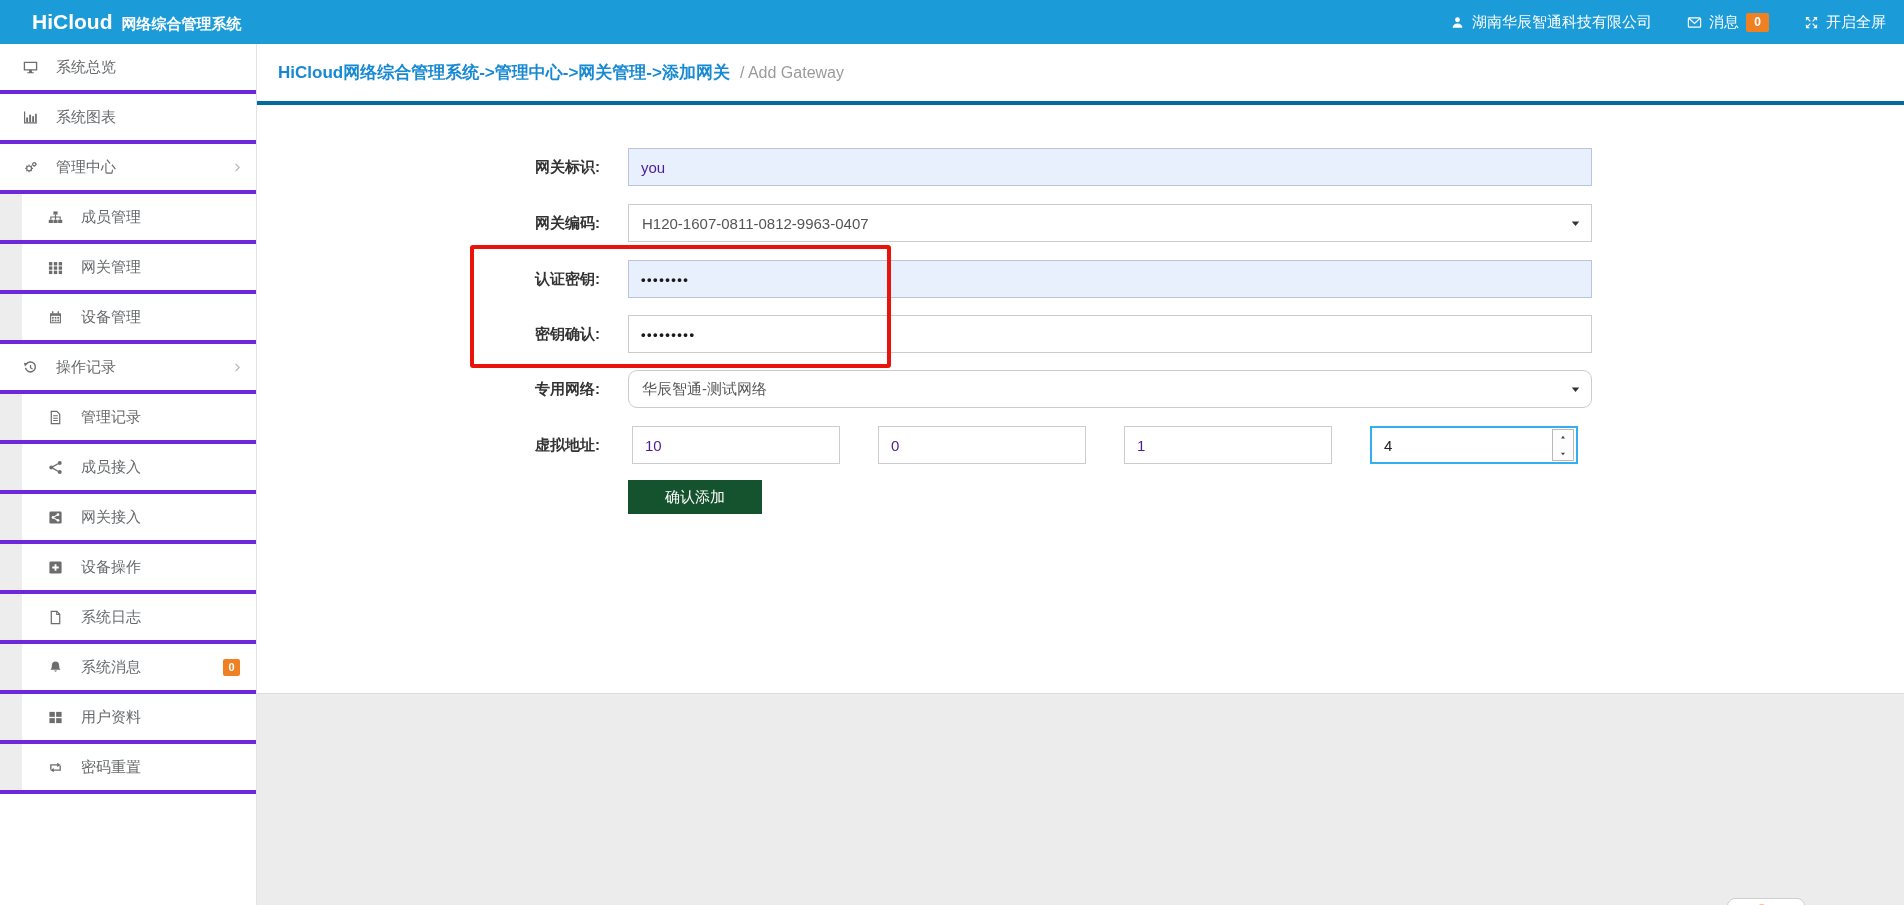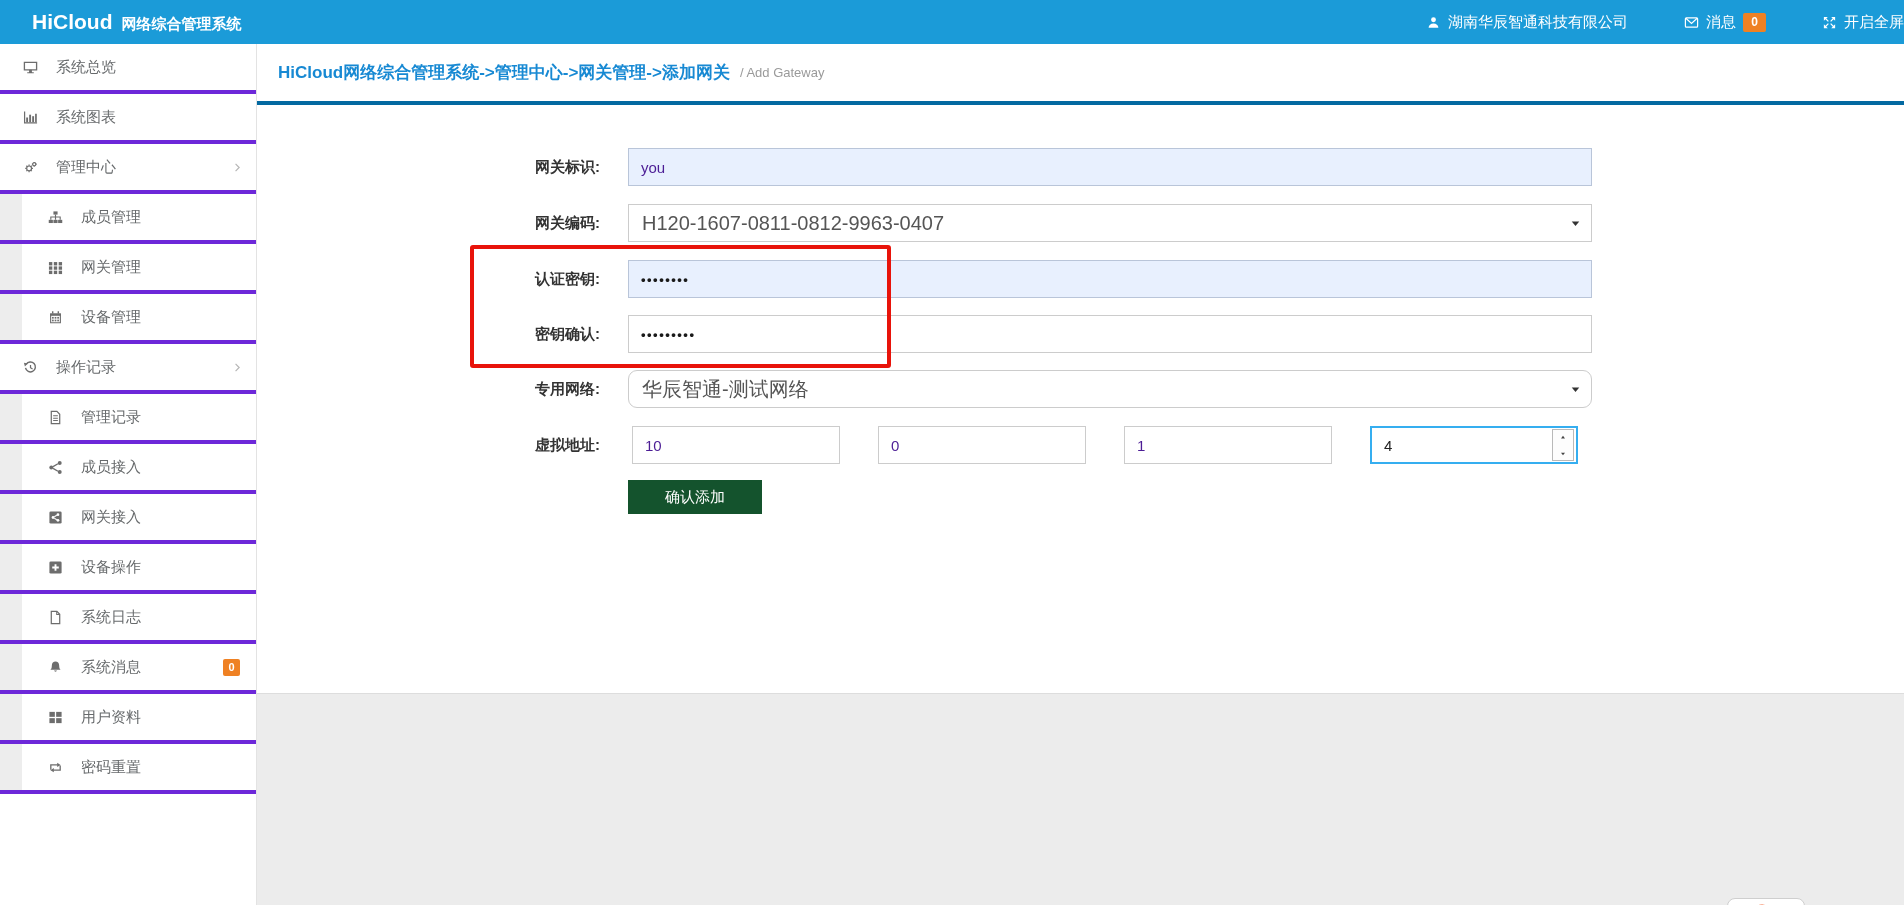--- a/index.html
+++ b/index.html
@@ -7,21 +7,21 @@
     width:1904px;height:905px;position:relative;overflow:hidden;
     font-family:"Liberation Sans","DejaVu Sans",sans-serif;
     background:#fff;
   }
   
   .topbar{position:absolute;top:0;left:0;width:100%;height:44px;background:#1b9bd8;
     display:flex;align-items:center;justify-content:space-between;color:#fff;z-index:20}
   .brand{padding-left:32px;display:flex;align-items:baseline;gap:9px;white-space:nowrap}
   .brand-bold{font-size:21px;font-weight:bold}
   .brand-rest{font-size:15px;font-weight:bold}
-  .topbar-right{display:flex;align-items:flex-end;gap:56px;font-size:15px}
+  .topbar-right{display:flex;align-items:flex-end;padding-right:18px;gap:35px;font-size:15px}
   .top-item{display:flex;align-items:center;gap:7px;cursor:pointer;white-space:nowrap}
   .icon{display:inline-flex;color:inherit}
   .icon svg{width:15px;height:15px;display:block}
   .badge{background:#ef8123;color:#fff;font-size:12px;font-weight:bold;min-width:19px;height:19px;
     line-height:19px;text-align:center;border-radius:2px;padding:0 2px}
   
   .sidebar{position:absolute;top:44px;left:0;width:256px;bottom:0;background:#fff;
     border-right:1px solid #e3e3e3;z-index:10}
   .side-item{position:relative;height:50px;border-bottom:4px solid #6d28d9;display:flex;
     align-items:center;color:#676a6c;font-size:15px;cursor:pointer;gap:18px;box-sizing:border-box}
@@ -33,30 +33,30 @@
   .chev{position:absolute;right:13px;color:#b5b5b5}
   .chev svg{width:11px;height:11px;display:block}
   .star{position:absolute;right:24px;color:#f7a64a}
   .sbadge{position:absolute;right:16px;background:#ef8123;color:#fff;font-size:11px;font-weight:bold;
     min-width:17px;height:17px;line-height:17px;text-align:center;border-radius:2px}
   
   .main{position:absolute;left:256px;top:44px;right:0;bottom:0;background:#fff;overflow:hidden}
   .breadcrumb-bar{position:absolute;top:0;left:0;right:0;height:57px;border-bottom:4px solid #0369a1;
     display:flex;align-items:center;padding-left:22px;gap:10px;background:#fff}
   .bc-path{color:#1789d3;font-size:17px;font-weight:bold;white-space:nowrap}
-  .bc-suffix{color:#9a9a9a;font-size:13px;white-space:nowrap}
+  .bc-suffix{color:#9a9a9a;font-size:16px;white-space:nowrap}
   .form-area{position:absolute;inset:0}
   .flabel{position:absolute;width:170px;text-align:right;font-size:15px;font-weight:bold;color:#333;
     line-height:38px;white-space:nowrap}
   .ftext{position:absolute;height:38px;box-sizing:border-box;border:1px solid #ccc;background:#fff;
     font-size:15px;padding:0 12px;color:#4c1d95;font-family:inherit;outline:none}
   .autofill{background:#e8f0fe;border-color:#b9c5d9}
   .pw{font-weight:bold;font-size:13px;letter-spacing:1.5px;color:#1a1a1a}
   .fselect{position:absolute;height:38px;box-sizing:border-box;border:1px solid #ccc;background:#fff;
-    display:flex;align-items:center;padding:0 30px 0 13px;font-size:20px;color:#555;cursor:pointer}
+    display:flex;align-items:center;padding:0 30px 0 13px;font-size:15px;color:#555;cursor:pointer}
   .fselect .caret{position:absolute;right:9px;color:#333}
   .fselect .caret svg{width:13px;height:13px;display:block}
   .focused{border:2px solid #35aef0;color:#222}
   .spinbox{position:absolute;box-sizing:border-box;width:22px;border:1px solid #b9b9b9;background:#fdfdfd;
     display:flex;flex-direction:column;align-items:center;justify-content:space-around;z-index:3;cursor:pointer}
   .spinbox .icon svg{width:10px;height:10px}
   .spinbox .icon{color:#444}
   .submit-btn{position:absolute;background:#14532d;color:#fff;border:none;font-size:15px;
     font-family:inherit;cursor:pointer}
   .red-box{position:absolute;border:4px solid #e8130a;border-radius:3px;z-index:6;pointer-events:none}

